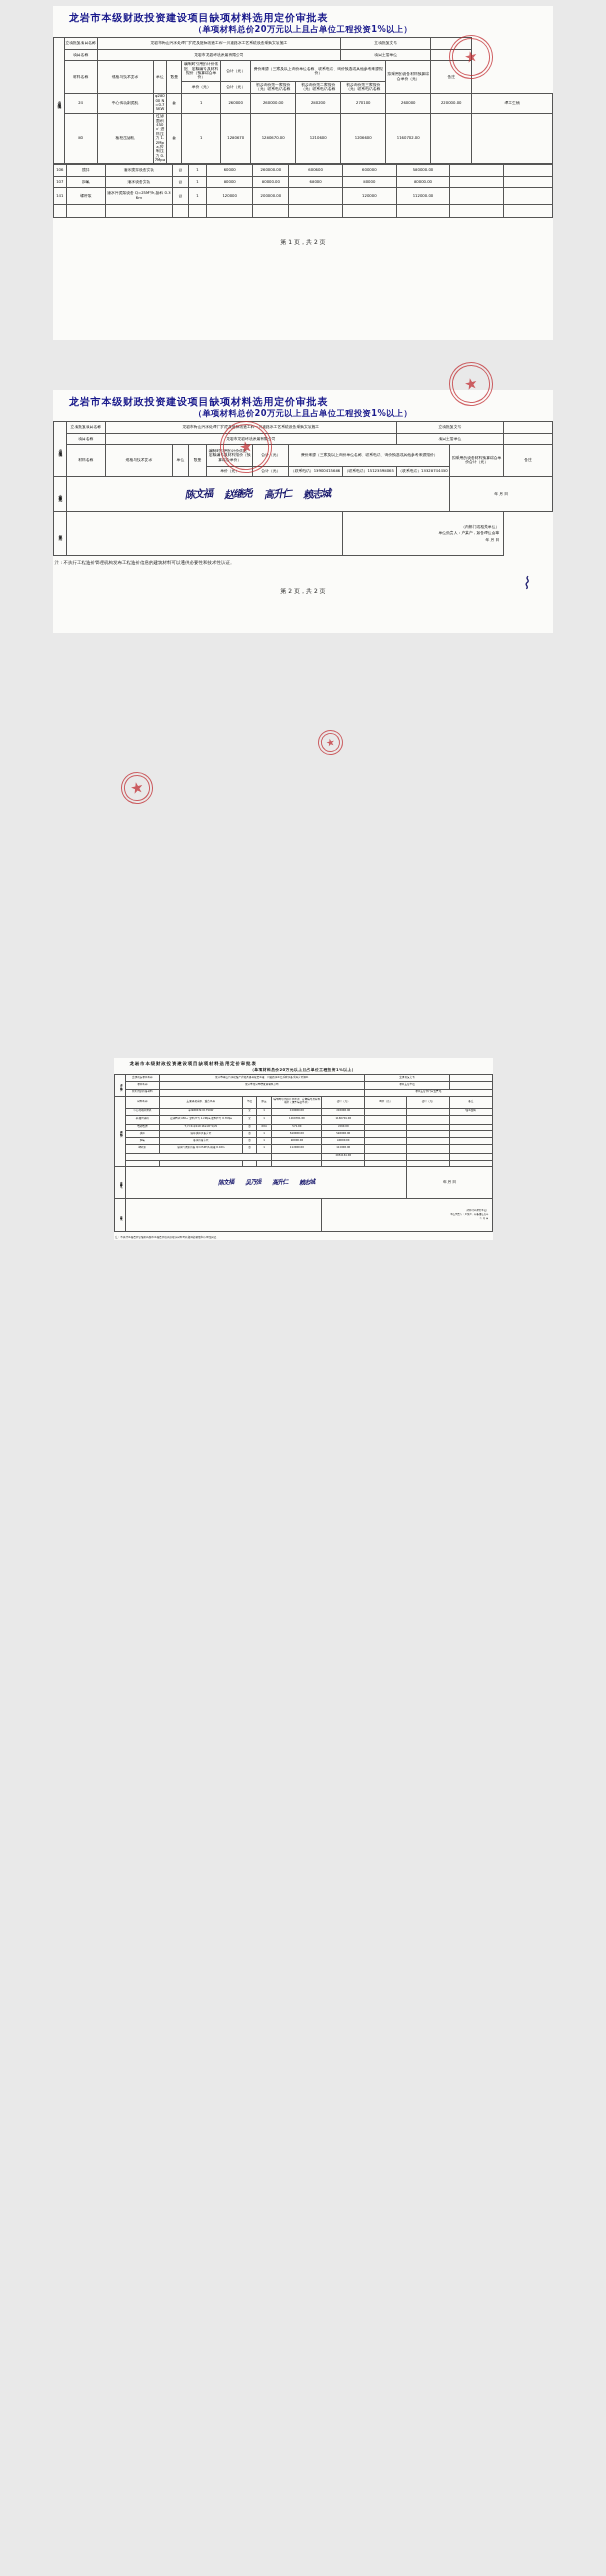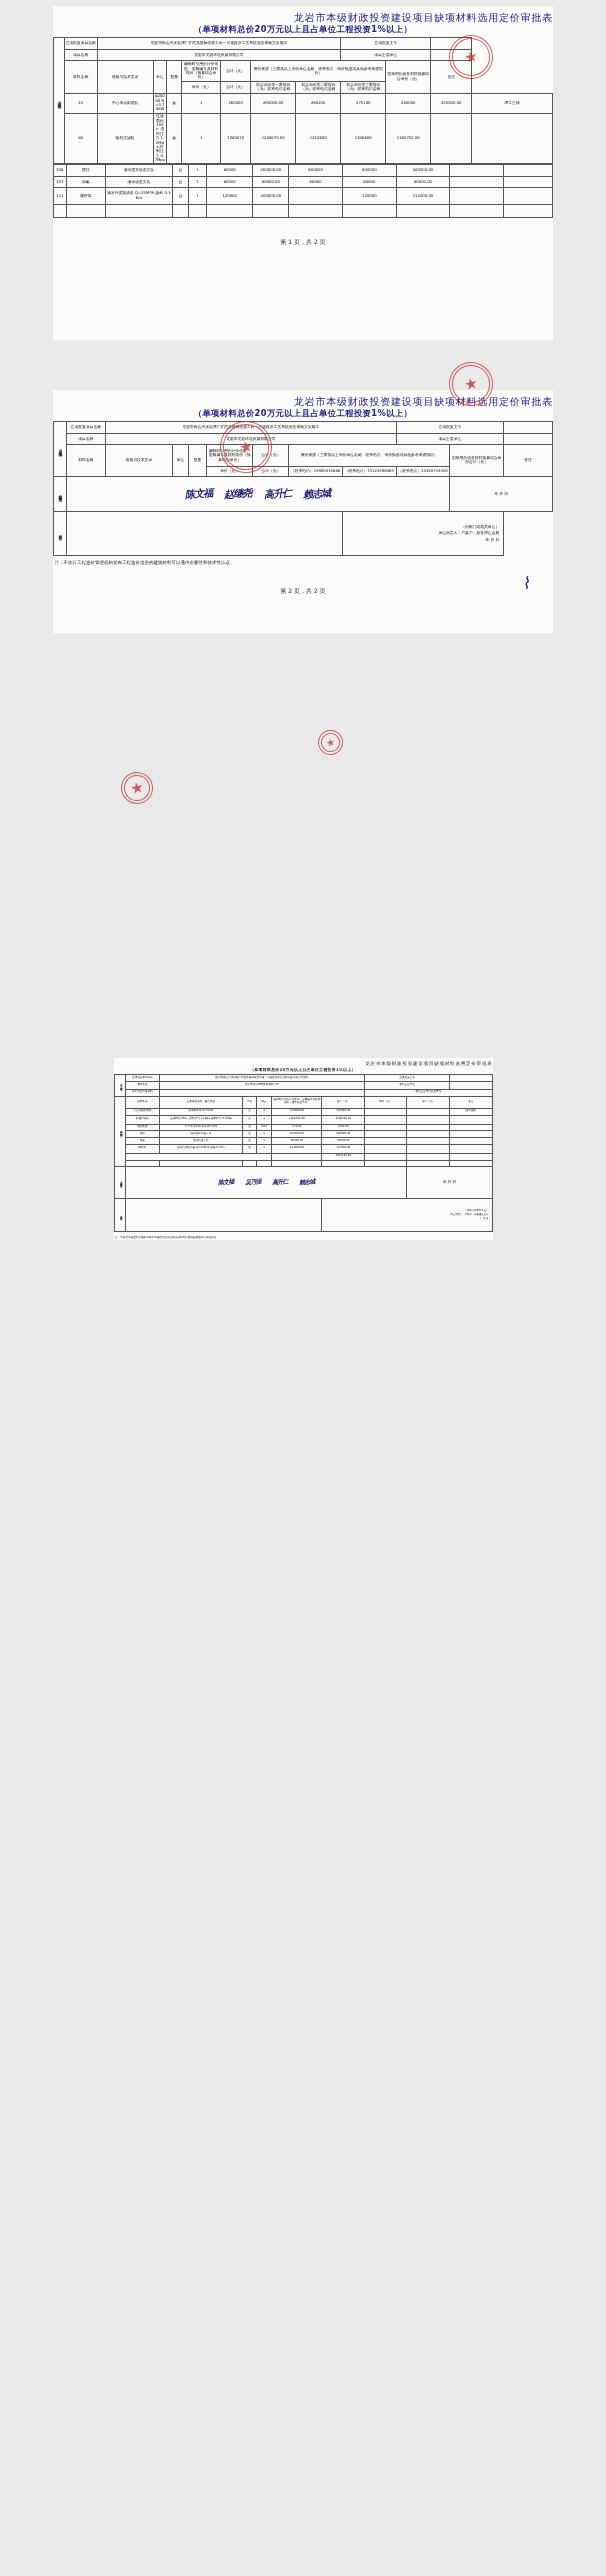--- a/index.html
+++ b/index.html
@@ -29,24 +29,25 @@
     margin: 0 auto;
     padding: 4.5px 0 0 0;
   }
   .sheet-3 {
     width: 379px;
     margin: 0 auto;
     padding: 3px 0 0 0;
   }
 
   .doc-title {
-    text-align: right;
-    font-weight: normal;
+    text-align: left;
+    font-weight: bold;
     color: #1a1a8c;
     letter-spacing: 0.8px;
+    padding-left: 16px;
   }
   .sheet-1 .doc-title, .sheet-2 .doc-title {
     font-size: 10px;
     line-height: 13px;
   }
   .doc-subtitle {
     text-align: center;
     font-weight: bold;
     color: #1a1a8c;
     letter-spacing: 0.4px;

